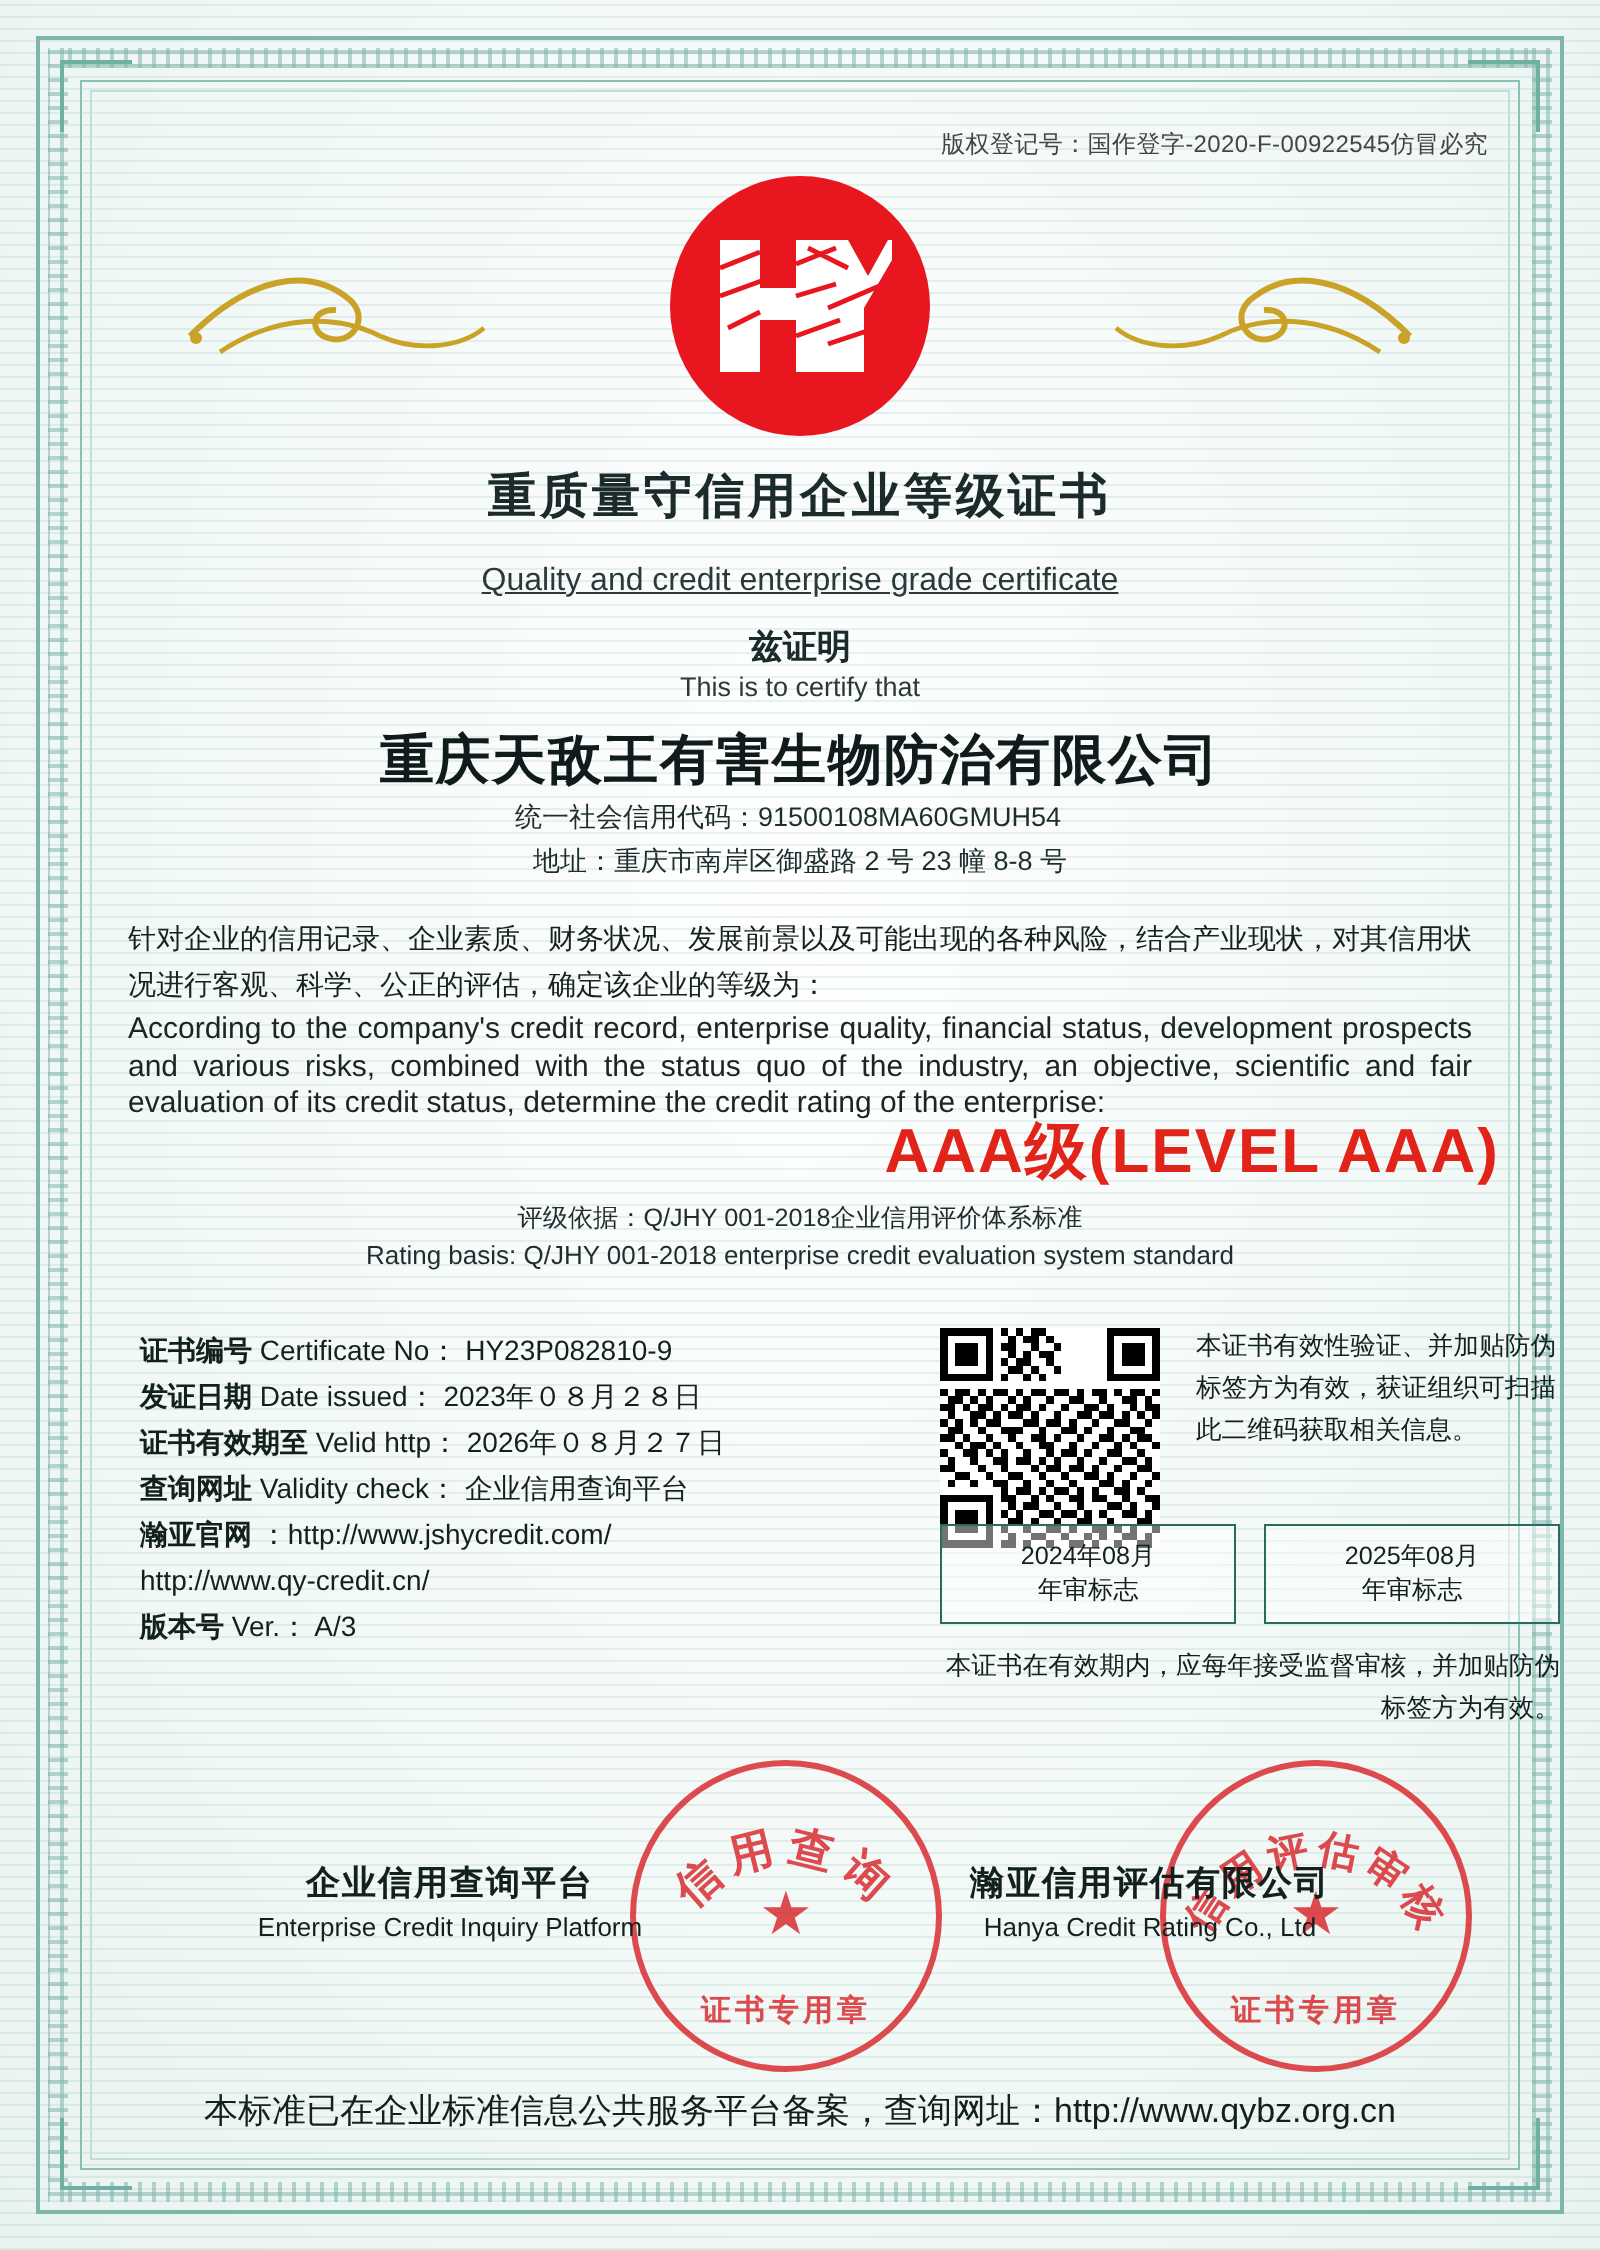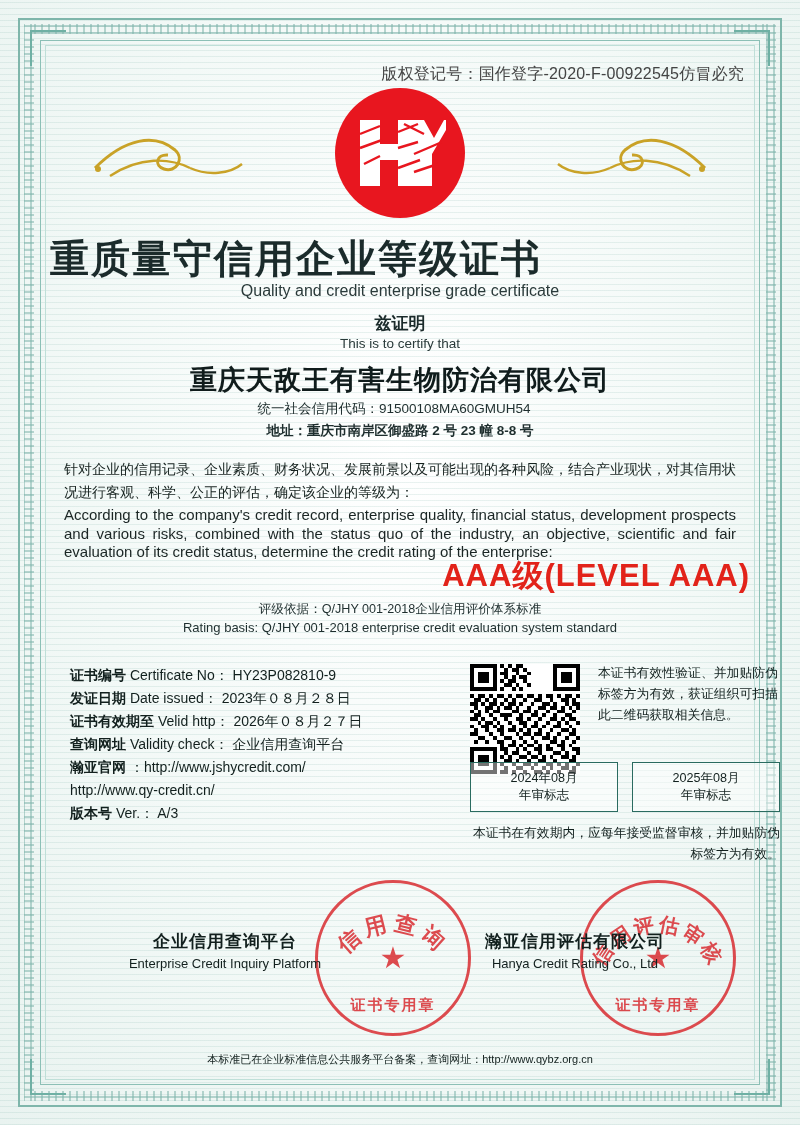--- a/index.html
+++ b/index.html
@@ -40,21 +40,21 @@
   }
   .corner{position:absolute;width:34px;height:34px;border:2px solid #6fb0a4;}
   .c-tl{left:30px;top:30px;border-right:none;border-bottom:none;}
   .c-tr{right:30px;top:30px;border-left:none;border-bottom:none;}
   .c-bl{left:30px;bottom:30px;border-right:none;border-top:none;}
   .c-br{right:30px;bottom:30px;border-left:none;border-top:none;}
 
   .content{position:absolute;left:50px;top:50px;right:50px;bottom:50px;}
 
   .copyright{
-    position:absolute;top:14px;right:6px;font-size:16px;color:#444;
+    position:absolute;top:14px;right:6px;font-size:12px;color:#444;
     letter-spacing:.2px;
   }
 
   
   .logo-wrap{position:absolute;top:30px;left:0;right:0;height:150px;}
   .logo-circle{
     position:absolute;left:50%;top:8px;transform:translateX(-50%);
     width:130px;height:130px;border-radius:50%;
     background:#e8161f;
     display:flex;align-items:center;justify-content:center;
@@ -62,48 +62,48 @@
   .logo-letters{
     position:relative;width:96px;height:78px;
   }
   .logo-letters svg{display:block;}
   .flourish{position:absolute;top:48px;width:190px;height:70px;}
   .flourish.left{left:40px;}
   .flourish.right{right:40px;transform:scaleX(-1);}
 
   
   .title-cn{
-    position:absolute;top:182px;left:0;right:0;text-align:left;
-    font-size:39px;font-weight:bold;color:#1b2b2b;letter-spacing:2px;
+    position:absolute;top:182px;left:0;right:0;text-align:center;
+    font-size:24px;font-weight:bold;color:#1b2b2b;letter-spacing:2px;
     font-family:"DejaVu Sans","Liberation Sans",sans-serif;
   }
   .title-en{
     position:absolute;top:232px;left:0;right:0;text-align:center;
-    font-size:16px;color:#2a3a3a;
+    font-size:16px;color:#2a3a3a;text-decoration:underline;
   }
   .certify-cn{
     position:absolute;top:262px;left:0;right:0;text-align:center;
     font-size:17px;color:#1b2b2b;font-weight:bold;
   }
   .certify-en{
     position:absolute;top:286px;left:0;right:0;text-align:center;
     font-size:13.5px;color:#2a3a3a;
   }
   .company{
     position:absolute;top:312px;left:0;right:0;text-align:center;
     font-size:27px;font-weight:bold;color:#101c1c;letter-spacing:1px;
     font-family:"DejaVu Sans","Liberation Sans",sans-serif;
   }
   .code{
     position:absolute;top:350px;left:0;right:12px;text-align:center;
     font-size:13.5px;color:#1e2e2e;
   }
   .addr{
     position:absolute;top:372px;left:0;right:0;text-align:center;
-    font-size:13.5px;color:#1e2e2e;font-weight:bold;
+    font-size:13.5px;color:#1e2e2e;
   }
 
   
   .para{
     position:absolute;top:408px;left:14px;right:14px;
     font-size:13.6px;line-height:21px;color:#16221f;text-align:justify;
   }
   .para .cn{font-size:14px;line-height:23px;display:block;}
   .para .en{font-size:15px;line-height:18.5px;display:block;margin-top:2px;color:#1a2524;}
 
@@ -176,21 +176,21 @@
   .orgs{
     position:absolute;top:880px;left:10px;right:10px;
     display:flex;justify-content:space-between;
   }
   .org{width:330px;text-align:center;color:#12201e;}
   .org .cn{font-size:17px;font-weight:bold;letter-spacing:1px;}
   .org .en{font-size:13px;margin-top:3px;}
 
   .footer{
     position:absolute;bottom:8px;left:0;right:0;text-align:center;
-    font-size:11px;color:#12201e;
+    font-size:17px;color:#12201e;
   }
 </style>
 </head>
 <body>
 
 <div class="cert">
 
   <div class="frame-outer"></div>
   <div class="frame-guilloche"></div>
   <div class="frame-inner"></div>

